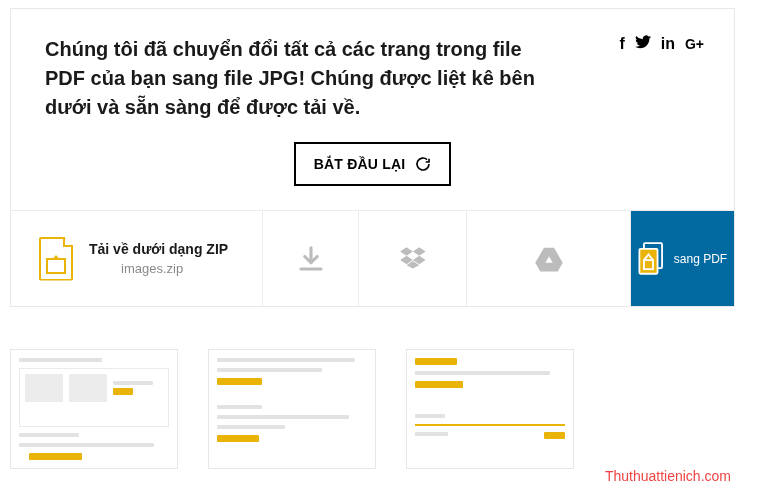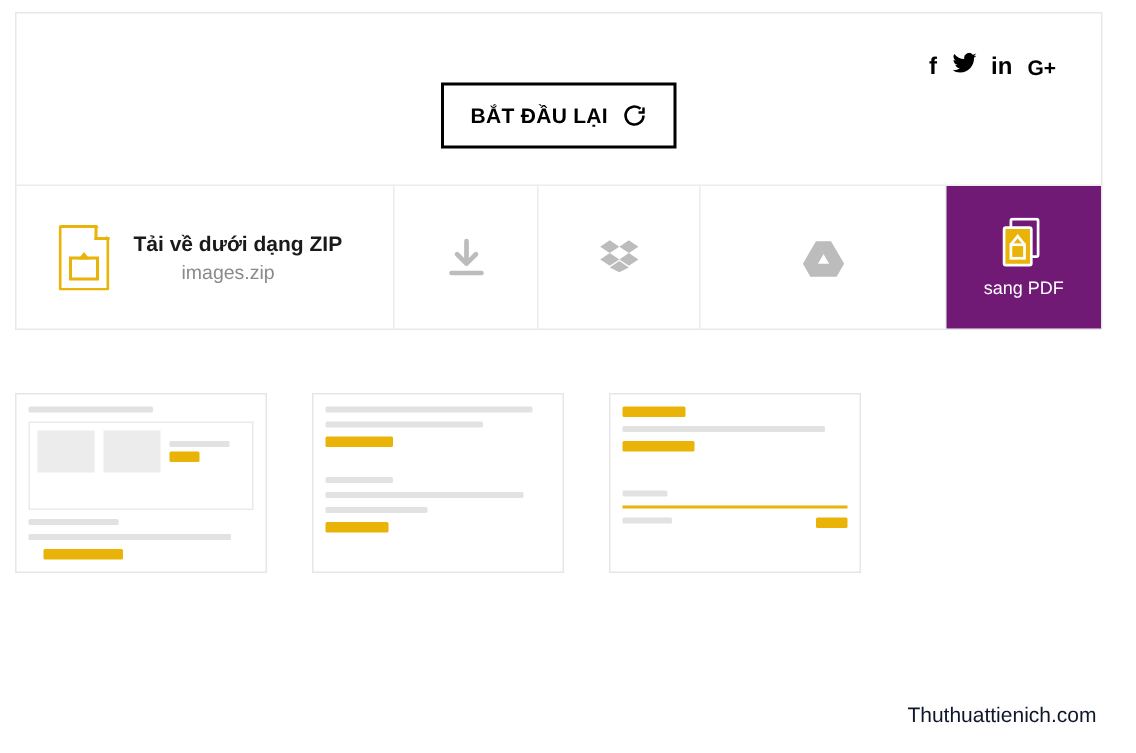--- a/index.html
+++ b/index.html
@@ -19,38 +19,39 @@
   .zip-icon { width: 34px; height: 44px; position: relative; }
   .zip-icon .page { position: absolute; inset: 0; border: 2px solid #eab308; border-radius: 2px; clip-path: polygon(0 0, 72% 0, 100% 22%, 100% 100%, 0 100%); }
   .zip-icon .fold { position: absolute; top: 0; right: 0; width: 10px; height: 10px; border-left: 2px solid #eab308; border-bottom: 2px solid #eab308; }
   .zip-icon .inner { position: absolute; left: 7px; right: 7px; bottom: 7px; height: 16px; border: 2px solid #eab308; }
   .zip-icon .inner::before { content: ""; position: absolute; top: -5px; left: 50%; transform: translateX(-50%); width: 0; height: 0; border-left: 4px solid transparent; border-right: 4px solid transparent; border-bottom: 5px solid #eab308; }
   .zip-text .t1 { font-size: 14px; font-weight: 700; color: #1a1a1a; margin-bottom: 4px; }
   .zip-text .t2 { font-size: 13px; color: #8a8a8a; padding-left: 32px; }
   .cell-dl { flex: 0 0 96px; }
   .cell-db { flex: 0 0 108px; }
   .cell-gd { flex: 0 0 164px; }
-  .cell-pdf { flex: 1 1 auto; background: #701a75; color: #fff; flex-direction: column; gap: 6px; }
+  .cell-pdf { flex: 1 1 auto; background: #0369a1; color: #fff; flex-direction: row; gap: 6px; }
   .cell-pdf svg { width: 30px; height: 34px; }
   .cell-pdf .lbl { font-size: 12px; }
   .gray-svg { width: 30px; height: 30px; fill: #bcbcbc; }
   .thumbs { display: flex; gap: 30px; padding: 42px 10px 0 10px; }
   .thumb { width: 168px; height: 120px; border: 1px solid #e6e6e6; background: #fff; padding: 8px; display: flex; flex-direction: column; gap: 6px; }
   .tline { height: 4px; background: #e2e2e2; border-radius: 1px; }
   .tbar { height: 7px; background: #eab308; border-radius: 1px; }
   .tbox { border: 1px solid #eaeaea; flex: 1; padding: 5px; display: flex; flex-direction: column; gap: 4px; }
   .thumb-row { display: flex; gap: 6px; align-items: center; }
   .sq { width: 38px; height: 28px; background: #ececec; }
-  .watermark { position: absolute; right: 26px; bottom: 18px; font-size: 14px; color: #0f172a; }
+  .watermark { position: absolute; right: 26px; bottom: 18px; font-size: 14px; color: #ef4444; }
 </style>
 </head>
 <body>
 
 <div class="card">
   <div class="card-top">
+    <div class="headline">Chúng tôi đã chuyển đổi tất cả các trang trong file PDF của bạn sang file JPG! Chúng được liệt kê bên dưới và sẵn sàng để được tải về.</div>
     <div class="socials">
       <span>f</span>
       <span><svg width="16" height="14" viewBox="0 0 24 20" fill="#000">
             <path d="M24 2.4a9.8 9.8 0 0 1-2.8.8 4.9 4.9 0 0 0 2.2-2.7 9.9 9.9 0 0 1-3.1 1.2A4.9 4.9 0 0 0 11.8 6a13.9 13.9 0 0 1-10-5.1 4.9 4.9 0 0 0 1.5 6.5 4.9 4.9 0 0 1-2.2-.6v.1a4.9 4.9 0 0 0 3.9 4.8 4.9 4.9 0 0 1-2.2.1 4.9 4.9 0 0 0 4.6 3.4A9.9 9.9 0 0 1 0 17.2 13.9 13.9 0 0 0 7.5 19.4c9.1 0 14-7.5 14-14v-.6A10 10 0 0 0 24 2.4z"></path>
           </svg></span>
       <span>in</span>
       <span style="font-size:14px">G+</span>
     </div>
   </div>
   <div class="restart-row">

